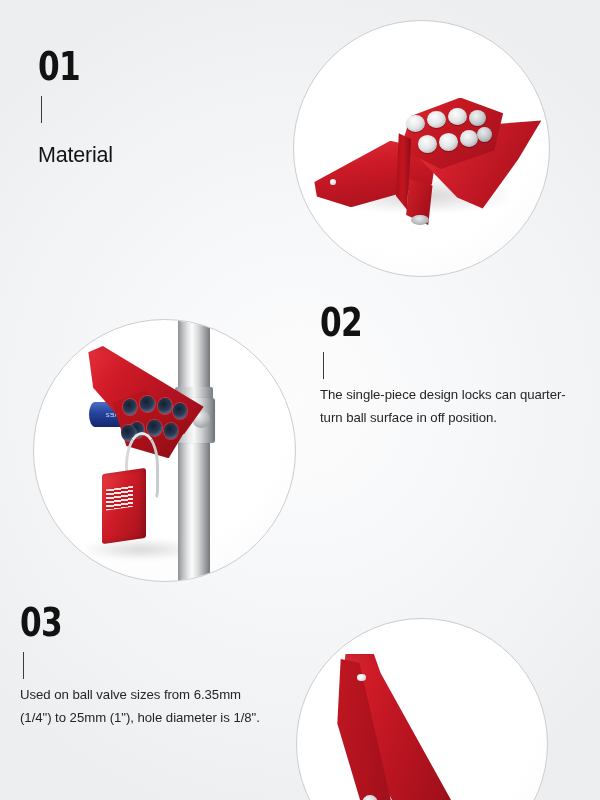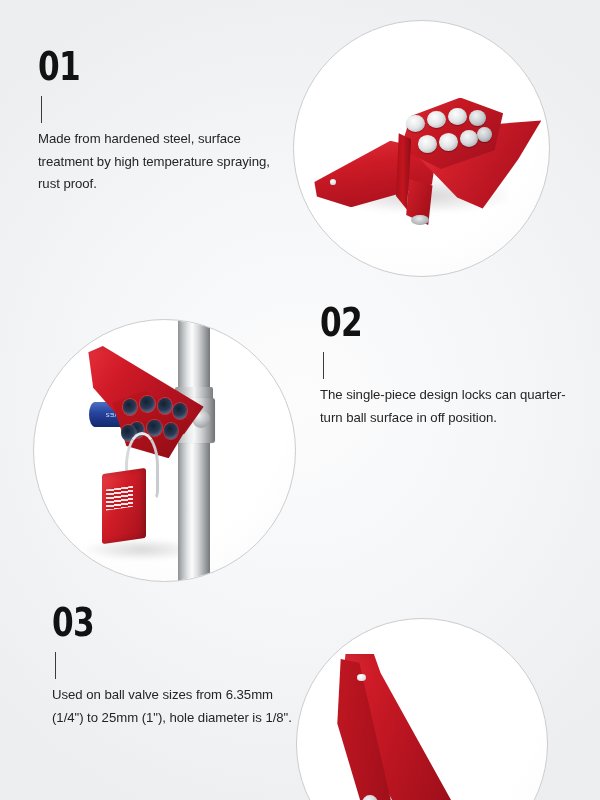--- a/index.html
+++ b/index.html
@@ -224,21 +224,21 @@
   }
 </style>
 </head>
 <body>
 
 <div id="page">
 
   <div class="block" style="left:38px; top:48px; width:250px;">
     <div class="num">01</div>
     <div class="divider"></div>
-    <div class="body-text">Made from hardened steel, surface treatment by high temperature spraying, rust proof.</div>
+    <div class="heading">Material</div>
   </div>
 
   <div class="photo" style="left:293px; top:20px; width:257px; height:257px;">
     <div class="photo-inner">
       <div class="p1-shadow"></div>
 
       <div style="position:absolute; left:8%; top:47%; width:48%; height:26%;
                   background:linear-gradient(170deg,#e1323d 0%, #cd1b27 35%, #b51320 75%, #a0101b 100%);
                   clip-path:polygon(0% 62%, 62% 0%, 100% 16%, 96% 66%, 30% 100%, 2% 84%);"></div>
 
@@ -327,21 +327,21 @@
       </div>
     </div>
   </div>
 
   <div class="block" style="left:320px; top:304px; width:250px;">
     <div class="num">02</div>
     <div class="divider"></div>
     <div class="body-text">The single-piece design locks can quarter-turn ball surface in off position.</div>
   </div>
 
-  <div class="block" style="left:52px; top:604px; width:250px;">
+  <div class="block" style="left:20px; top:604px; width:250px;">
     <div class="num">03</div>
     <div class="divider"></div>
     <div class="body-text">Used on ball valve sizes from 6.35mm (1/4") to 25mm (1"), hole diameter is 1/8".</div>
   </div>
 
   <div class="photo" style="left:296px; top:618px; width:252px; height:252px;">
     <div class="photo-inner">
 
       <div class="p3-blade"></div>
       <div class="p3-blade2"></div>

